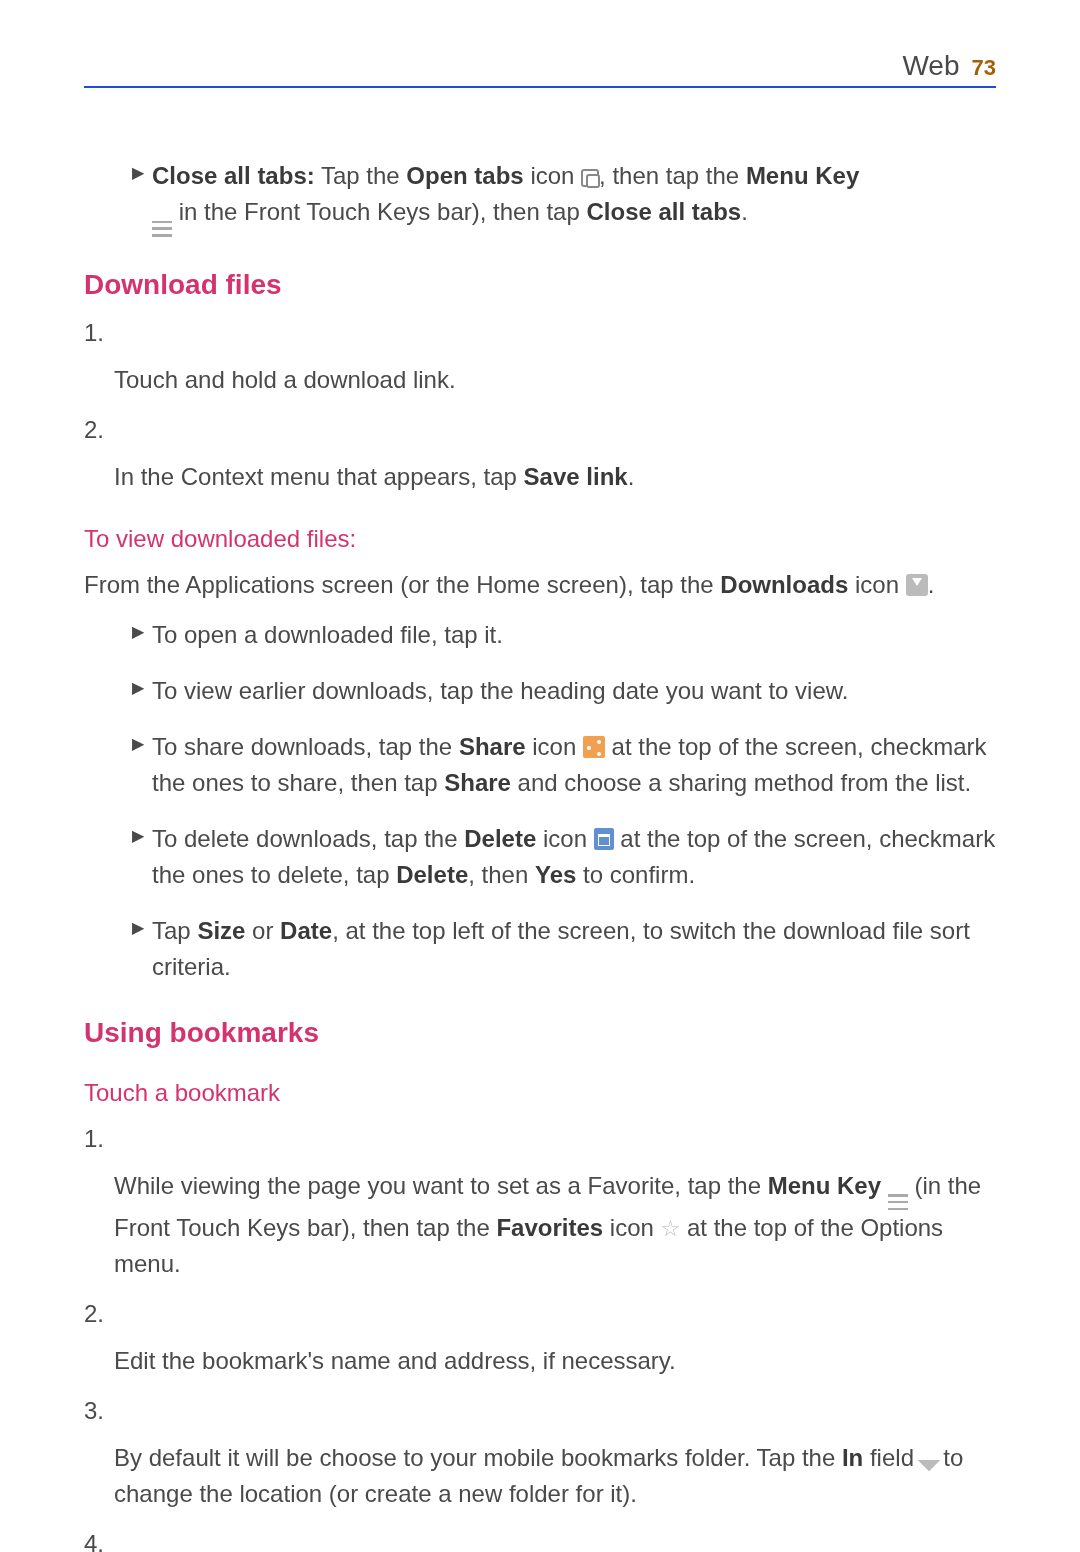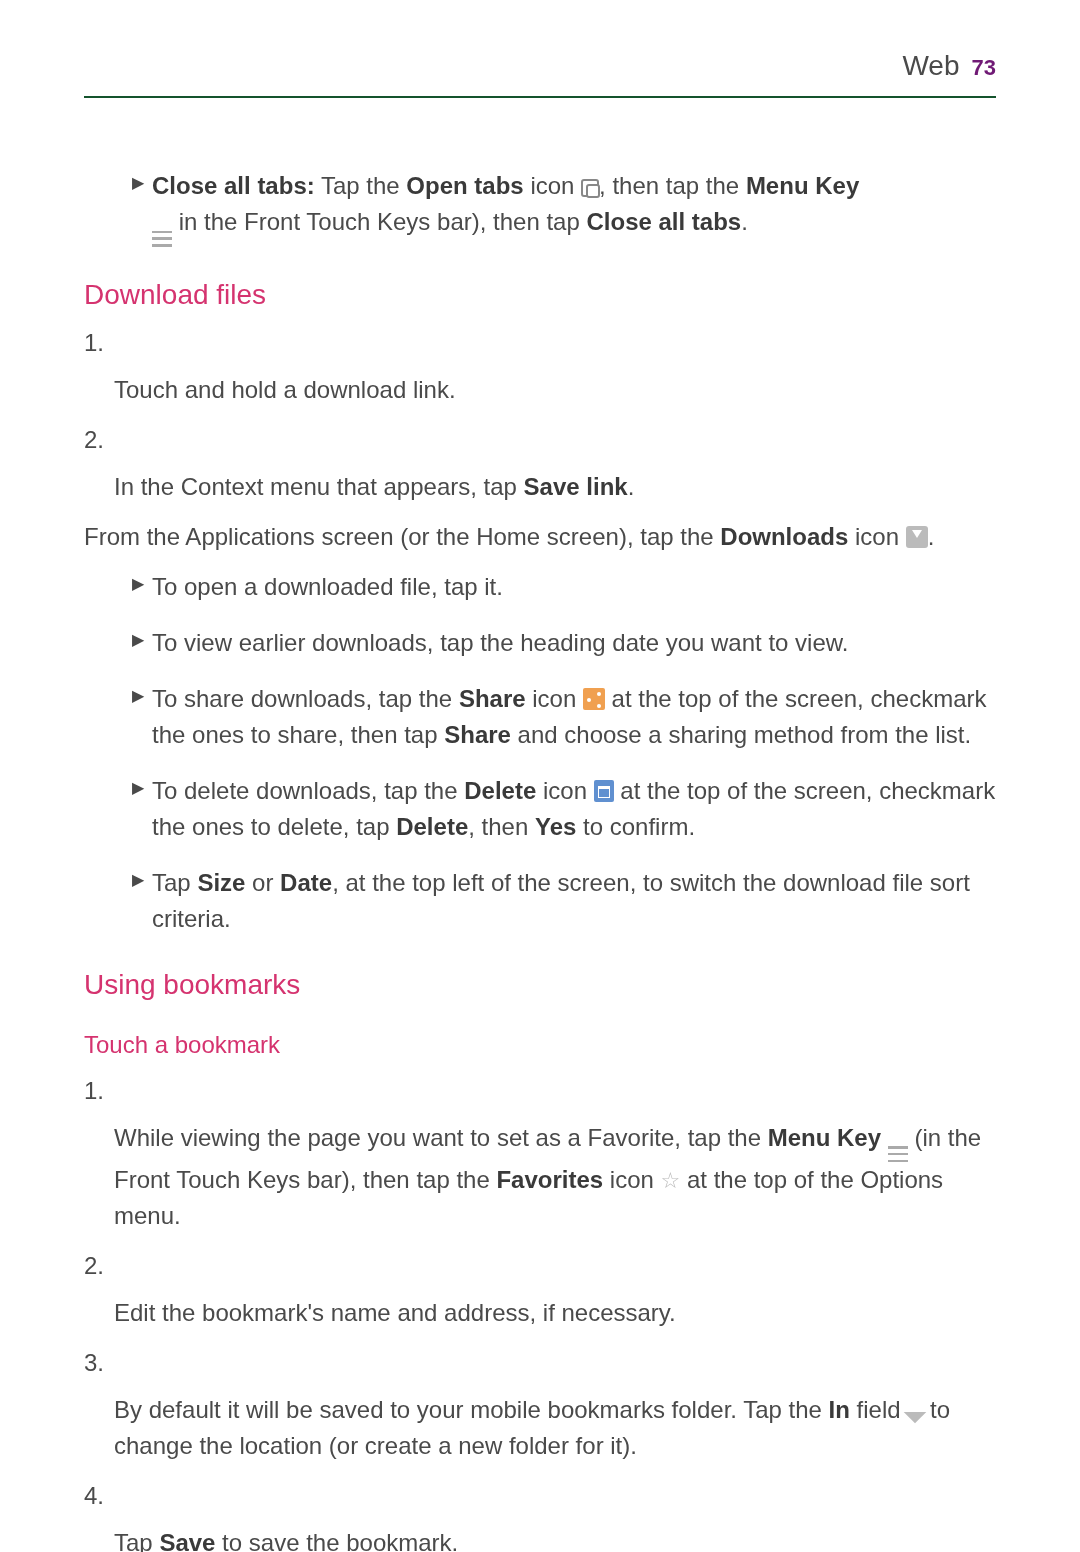--- a/index.html
+++ b/index.html
@@ -13,38 +13,38 @@
     width: 1080px;
     height: 1552px;
     box-sizing: border-box;
     padding: 50px 84px 60px 84px;
     position: relative;
   }
   .header {
     display: flex;
     justify-content: flex-end;
     align-items: baseline;
-    border-bottom: 2px solid #14532d;
-    padding-bottom: 14px;
+    border-bottom: 2px solid #1d4ed8;
+    padding-bottom: 4px;
     margin-bottom: 70px;
   }
   .header-title {
     font-size: 28px;
     color: #4a4a4a;
     margin-right: 12px;
   }
   .header-pagenum {
     font-size: 22px;
-    color: #701a75;
+    color: #a16207;
     font-weight: bold;
   }
   .section-heading {
     color: #d5336f;
     font-size: 28px;
-    font-weight: normal;
+    font-weight: bold;
     margin-top: 32px;
     margin-bottom: 14px;
   }
   .sub-heading {
     color: #d5336f;
     font-size: 24px;
     font-weight: normal;
     margin-top: 30px;
     margin-bottom: 14px;
   }
@@ -186,20 +186,21 @@
       <span class="ol-body">Touch and hold a download link.</span>
     </div>
     <div class="ol-item">
       <span class="ol-num">2.</span>
       <span class="ol-body">
         <span>In the Context menu that appears, tap </span><b>Save link</b><span>.</span>
       </span>
     </div>
   </div>
 
+  <div class="sub-heading">To view downloaded files:</div>
   <div class="body-text para">
     <span>From the Applications screen (or the Home screen), tap the </span><b>Downloads</b><span> icon </span><span class="icon downloads-icon"></span><span>.</span>
   </div>
 
   <div class="bullet-list">
     <div class="bullet-item">
       <span class="bullet-marker">▶</span>
       <span class="bullet-text">To open a downloaded file, tap it.</span>
     </div>
     <div class="bullet-item">
@@ -241,21 +242,21 @@
           </span><span> (in the Front Touch Keys bar), then tap the </span><b>Favorites</b><span> icon </span><span class="star-icon">☆</span><span> at the top of the Options menu.</span>
       </span>
     </div>
     <div class="ol-item">
       <span class="ol-num">2.</span>
       <span class="ol-body">Edit the bookmark's name and address, if necessary.</span>
     </div>
     <div class="ol-item">
       <span class="ol-num">3.</span>
       <span class="ol-body">
-        <span>By default it will be saved to your mobile bookmarks folder. Tap the </span><b>In</b><span> field </span><span class="triangle-icon"></span><span> to change the location (or create a new folder for it).</span>
+        <span>By default it will be choose to your mobile bookmarks folder. Tap the </span><b>In</b><span> field </span><span class="triangle-icon"></span><span> to change the location (or create a new folder for it).</span>
       </span>
     </div>
     <div class="ol-item">
       <span class="ol-num">4.</span>
       <span class="ol-body">
         <span>Tap </span><b>Save</b><span> to save the bookmark.</span>
       </span>
     </div>
   </div>
 

